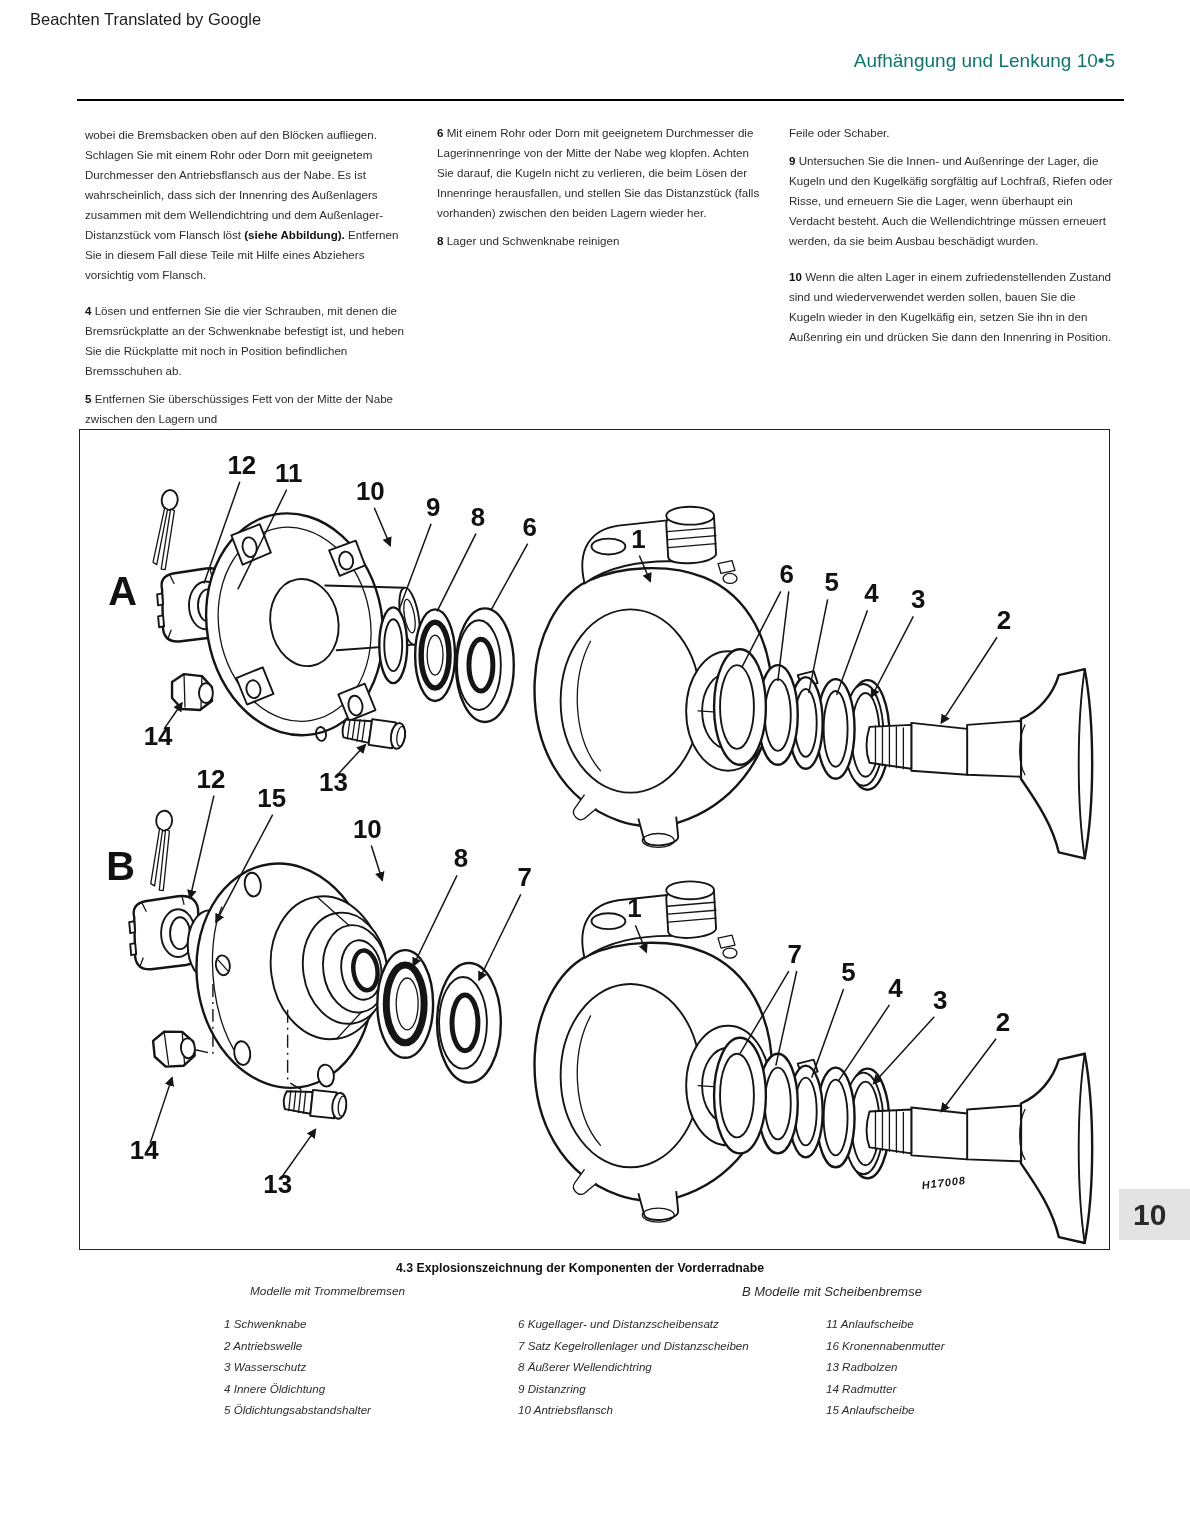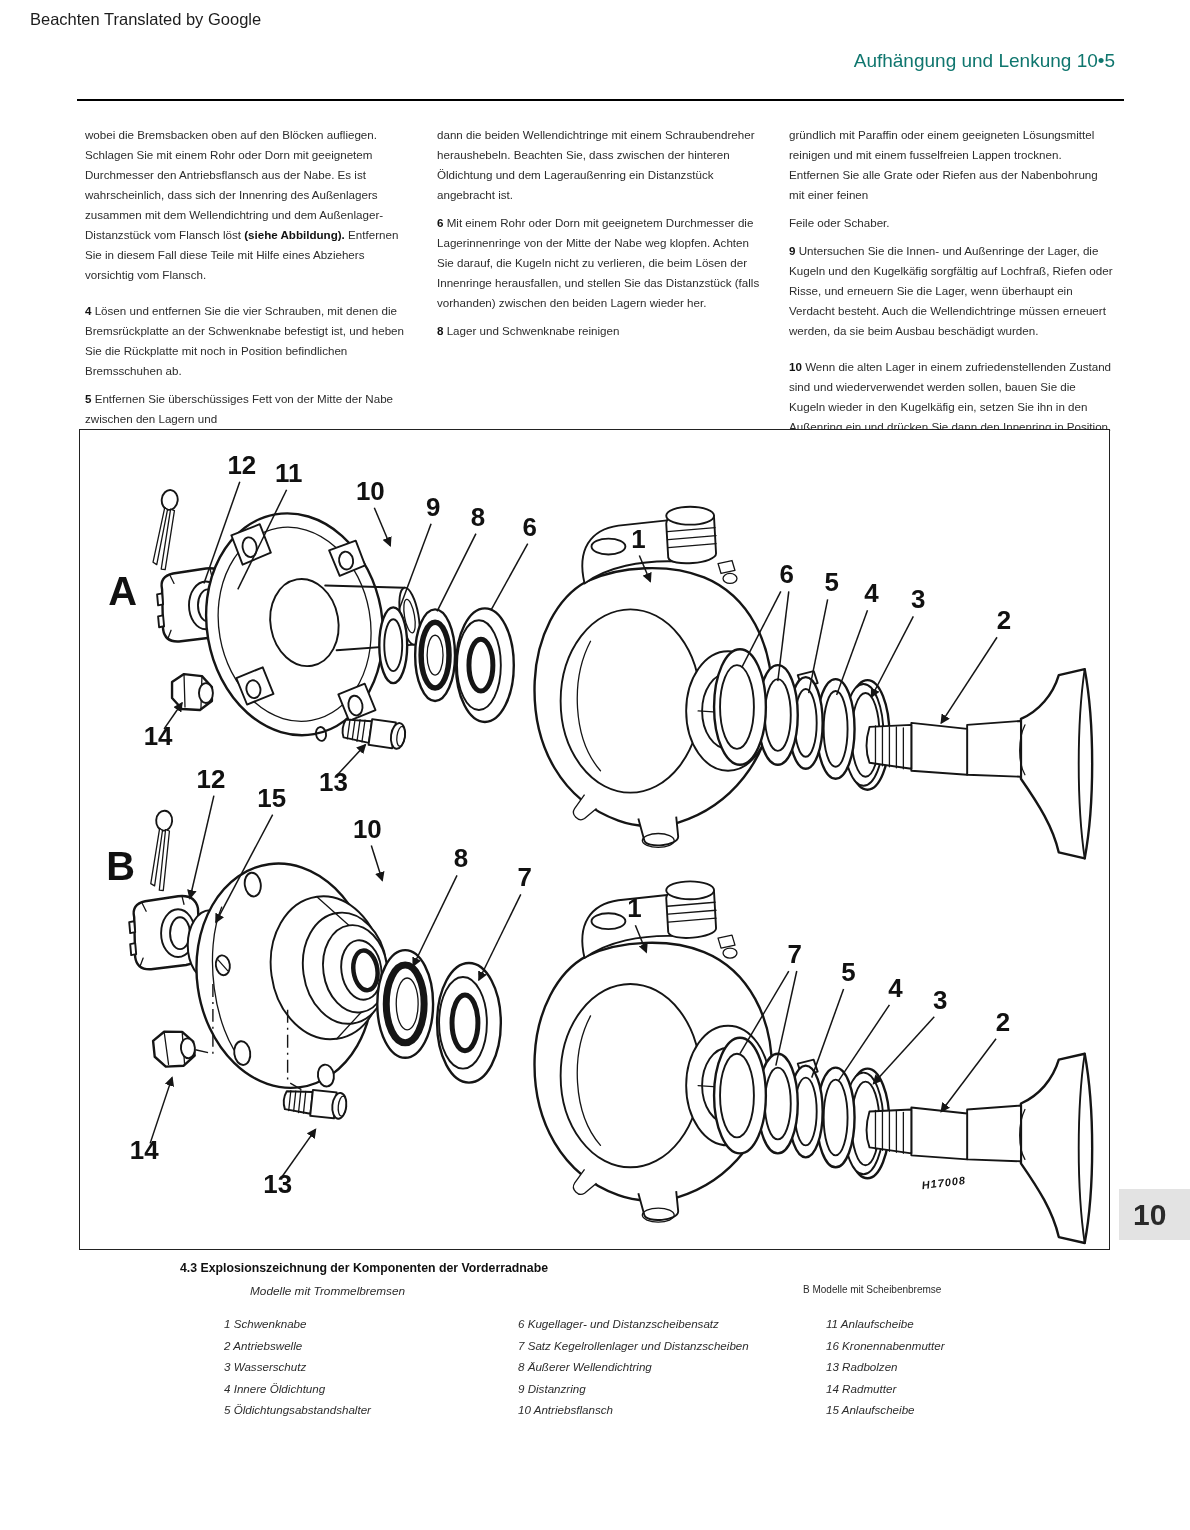--- a/index.html
+++ b/index.html
@@ -15,24 +15,24 @@
   .col{top:117px;width:340px;font-size:11.6px;line-height:20px;color:#2c2c2c;}
   .col .para{margin:8px;}
   .col .para.gap-lg{margin-top:16px;}
   .col .para.gap-sm{margin-top:6px;}
   .col .b{font-weight:bold;color:#111;}
   .figure-box{
     left:79px;top:429px;width:1031px;height:821px;
     border:1.6px solid #222;background:#fff;box-sizing:border-box;overflow:hidden;
   }
   .figure-box svg{display:block;}
-  .fig-caption{left:180px;top:1261px;width:800px;
+  .fig-caption{left:180px;top:1261px;width:800px;text-align:center;
     font-size:12.3px;font-weight:bold;color:#111;}
   .variant-left{left:250px;top:1284px;font-size:11.8px;font-style:italic;color:#2c2c2c;text-align:center;}
-  .variant-right{left:803px;top:1284px;font-size:10px;color:#2c2c2c;}
+  .variant-right{left:742px;top:1284px;font-size:13px;font-style:italic;color:#2c2c2c;}
   .legend-col{top:1312px;font-size:11.6px;font-style:italic;color:#2c2c2c;line-height:19.5px;}
   .legend-col .item{white-space:nowrap;}
   .legend-col .item.sp{margin-top:2px;}
   #legend1{left:224px;}
   #legend2{left:518px;}
   #legend3{left:826px;}
   .page-tab{
     left:1119px;top:1189px;width:71px;height:51px;background:#e3e3e3;
     font-size:30px;font-weight:bold;color:#2a2a2a;line-height:51px;padding-left:14px;
     box-sizing:border-box;
@@ -56,26 +56,24 @@
 <div class="abs machine-note">Beachten Translated by Google</div>
 <div class="abs page-title">Aufhängung und Lenkung 10•5</div>
 <div class="abs head-rule"></div>
 
 <div class="abs col" id="col1" style="left:77px">
     <div class="para"><span>wobei die Bremsbacken oben auf den Blöcken aufliegen. Schlagen Sie mit einem Rohr oder Dorn mit geeignetem Durchmesser den Antriebsflansch aus der Nabe. Es ist wahrscheinlich, dass sich der Innenring des Außenlagers zusammen mit dem Wellendichtring und dem Außenlager-Distanzstück vom Flansch löst </span><span class="b">(siehe Abbildung).</span><span> Entfernen Sie in diesem Fall diese Teile mit Hilfe eines Abziehers vorsichtig vom Flansch.</span></div>
     <div class="para gap-lg"><span class="b">4</span><span> Lösen und entfernen Sie die vier Schrauben, mit denen die Bremsrückplatte an der Schwenknabe befestigt ist, und heben Sie die Rückplatte mit noch in Position befindlichen Bremsschuhen ab.</span></div>
     <div class="para"><span class="b">5</span><span> Entfernen Sie überschüssiges Fett von der Mitte der Nabe zwischen den Lagern und</span></div>
   </div>
 <div class="abs col" id="col2" style="left:429px">
-    <div class="para"><span>dann die beiden Wellendichtringe mit einem Schraubendreher heraushebeln. Beachten Sie, dass zwischen der hinteren Öldichtung und dem Lageraußenring ein Distanzstück angebracht ist.</span></div>
     <div class="para gap-sm"><span class="b">6</span><span> Mit einem Rohr oder Dorn mit geeignetem Durchmesser die Lagerinnenringe von der Mitte der Nabe weg klopfen. Achten Sie darauf, die Kugeln nicht zu verlieren, die beim Lösen der Innenringe herausfallen, und stellen Sie das Distanzstück (falls vorhanden) zwischen den beiden Lagern wieder her.</span></div>
     <div class="para gap-sm"><span class="b">8</span><span> Lager und Schwenknabe reinigen</span></div>
   </div>
 <div class="abs col" id="col3" style="left:781px">
-    <div class="para"><span>gründlich mit Paraffin oder einem geeigneten Lösungsmittel reinigen und mit einem fusselfreien Lappen trocknen. Entfernen Sie alle Grate oder Riefen aus der Nabenbohrung mit einer feinen</span></div>
     <div class="para gap-sm"><span>Feile oder Schaber.</span></div>
     <div class="para"><span class="b">9</span><span> Untersuchen Sie die Innen- und Außenringe der Lager, die Kugeln und den Kugelkäfig sorgfältig auf Lochfraß, Riefen oder Risse, und erneuern Sie die Lager, wenn überhaupt ein Verdacht besteht. Auch die Wellendichtringe müssen erneuert werden, da sie beim Ausbau beschädigt wurden.</span></div>
     <div class="para gap-lg"><span class="b">10</span><span> Wenn die alten Lager in einem zufriedenstellenden Zustand sind und wiederverwendet werden sollen, bauen Sie die Kugeln wieder in den Kugelkäfig ein, setzen Sie ihn in den Außenring ein und drücken Sie dann den Innenring in Position.</span></div>
   </div>
 
 <div class="abs figure-box">
 <svg id="fig-svg" width="1028" height="818" viewBox="0 0 1031 821" xmlns="http://www.w3.org/2000/svg">
   <defs>
     <marker id="arr" viewBox="0 0 10 10" refX="8.5" refY="5" markerWidth="6.5" markerHeight="6.5" orient="auto">
       <path d="M0,0 L10,5 L0,10 z" fill="#151515"></path>

